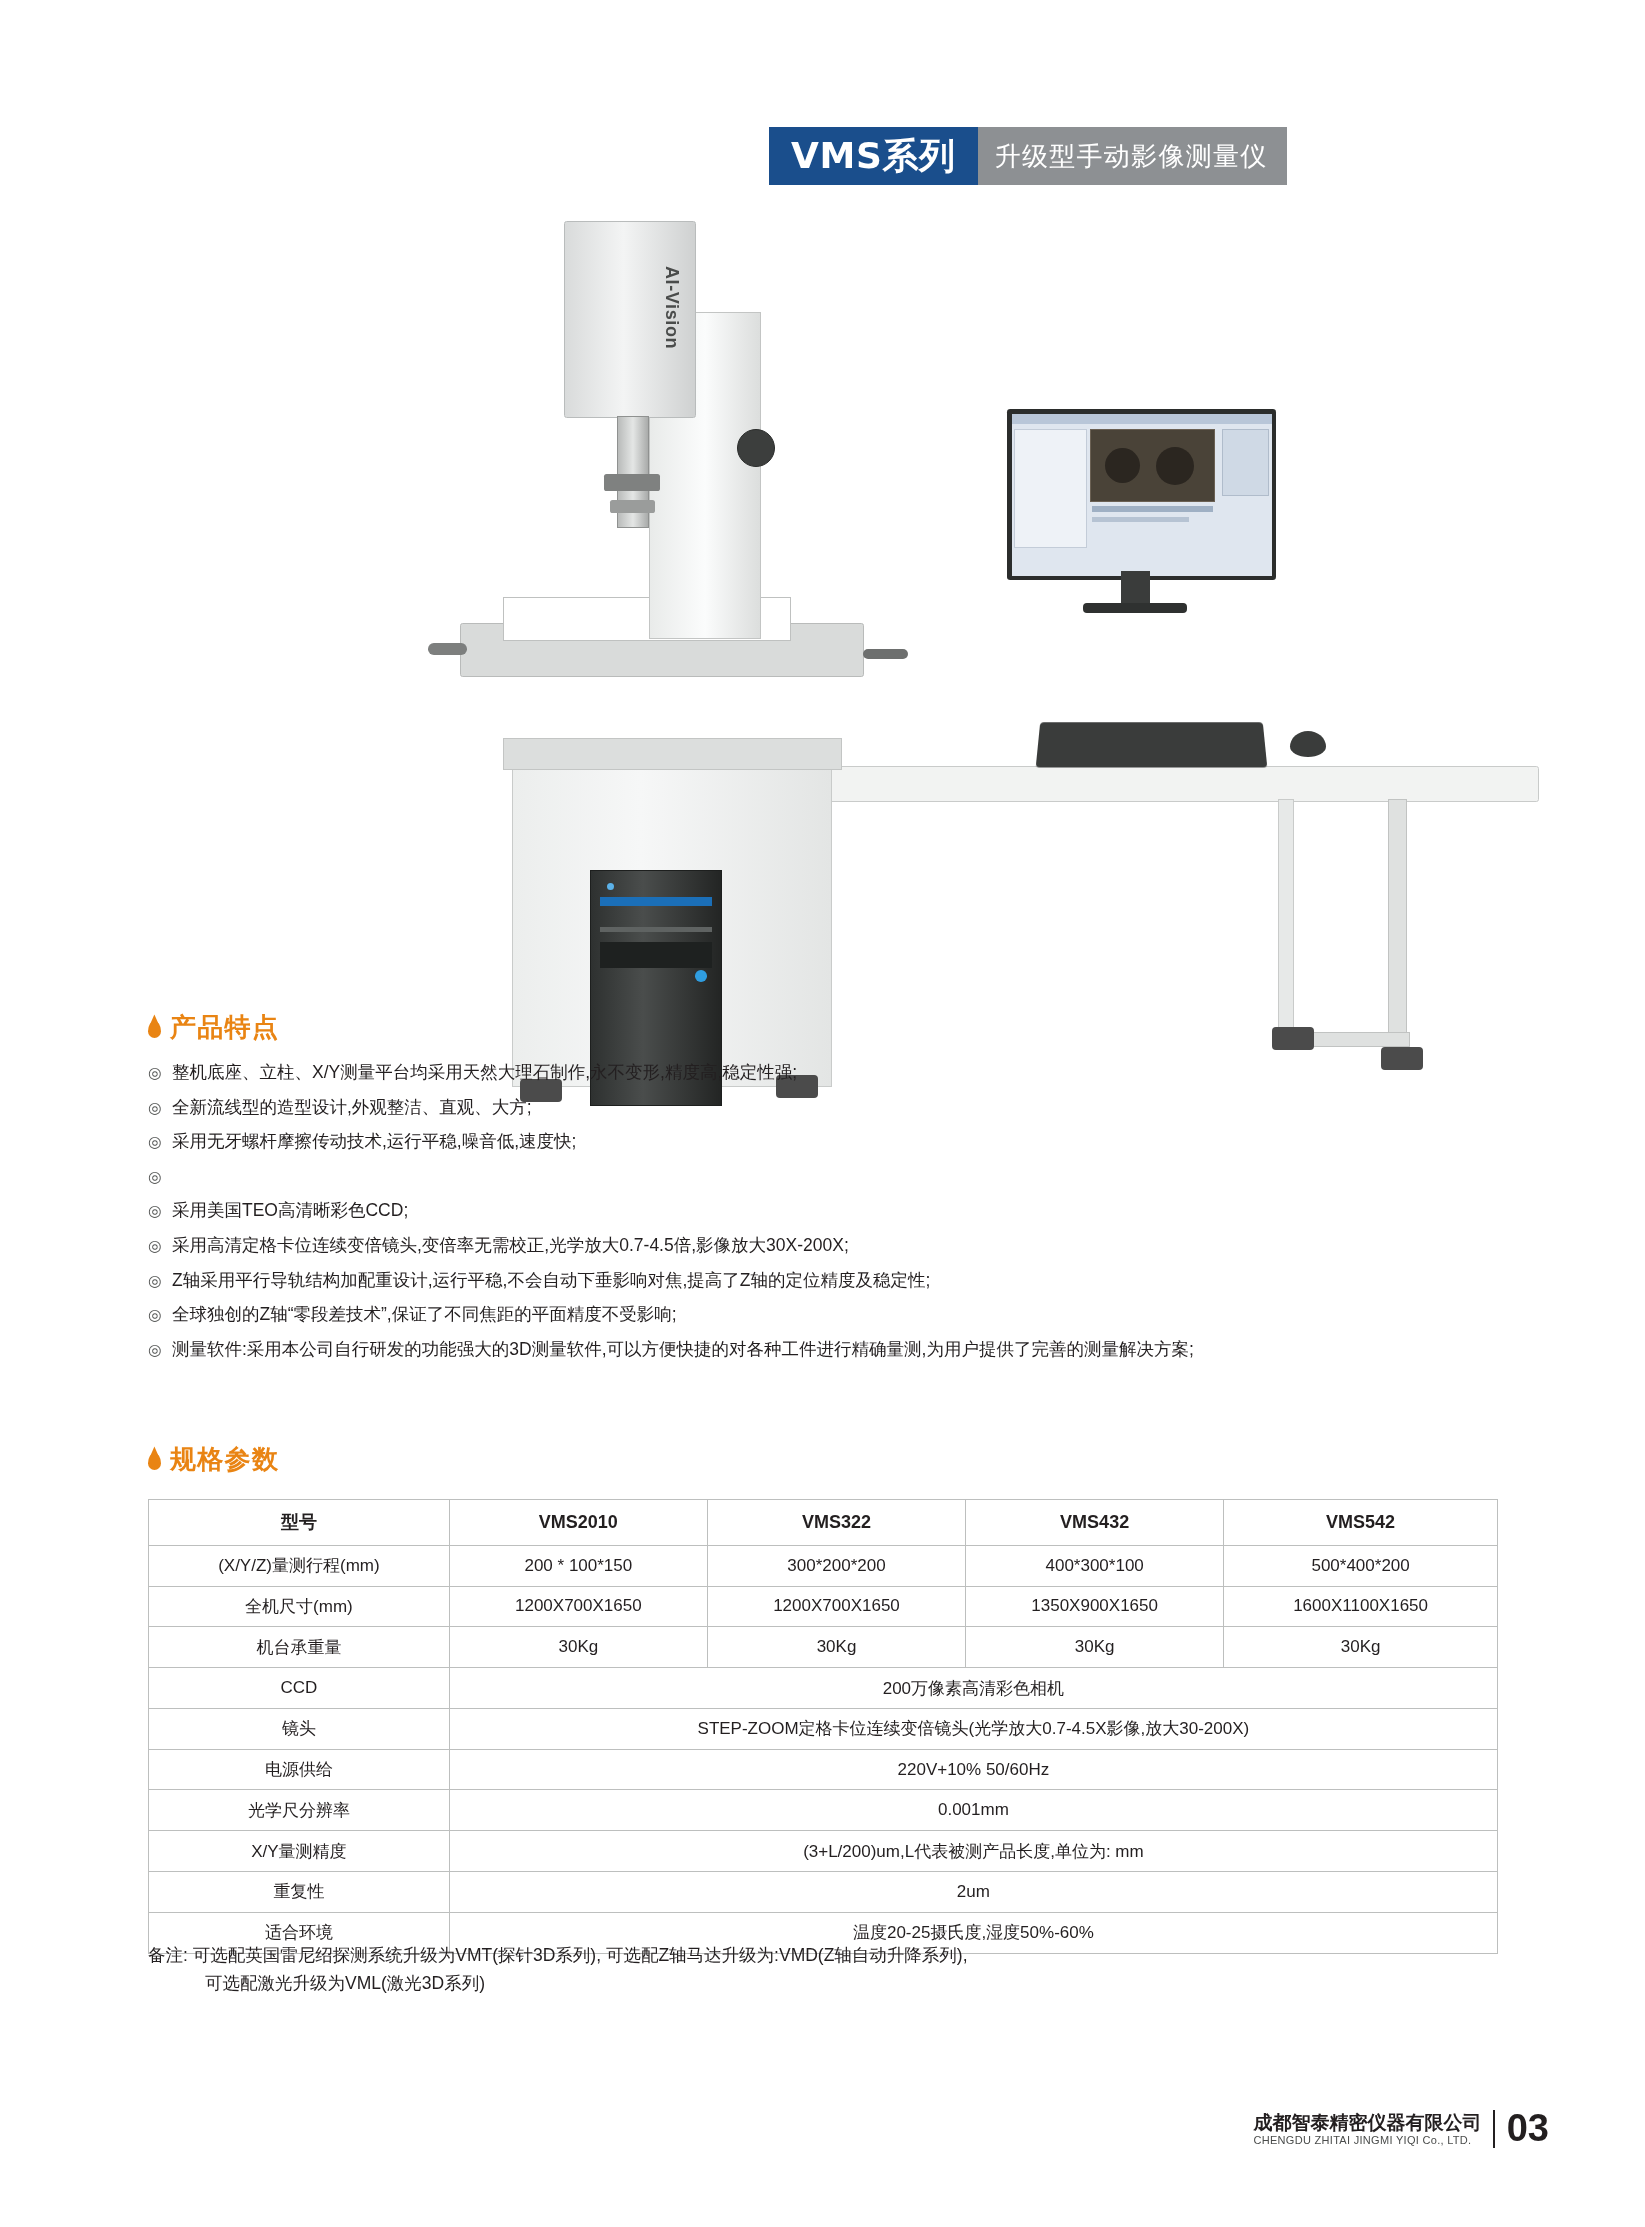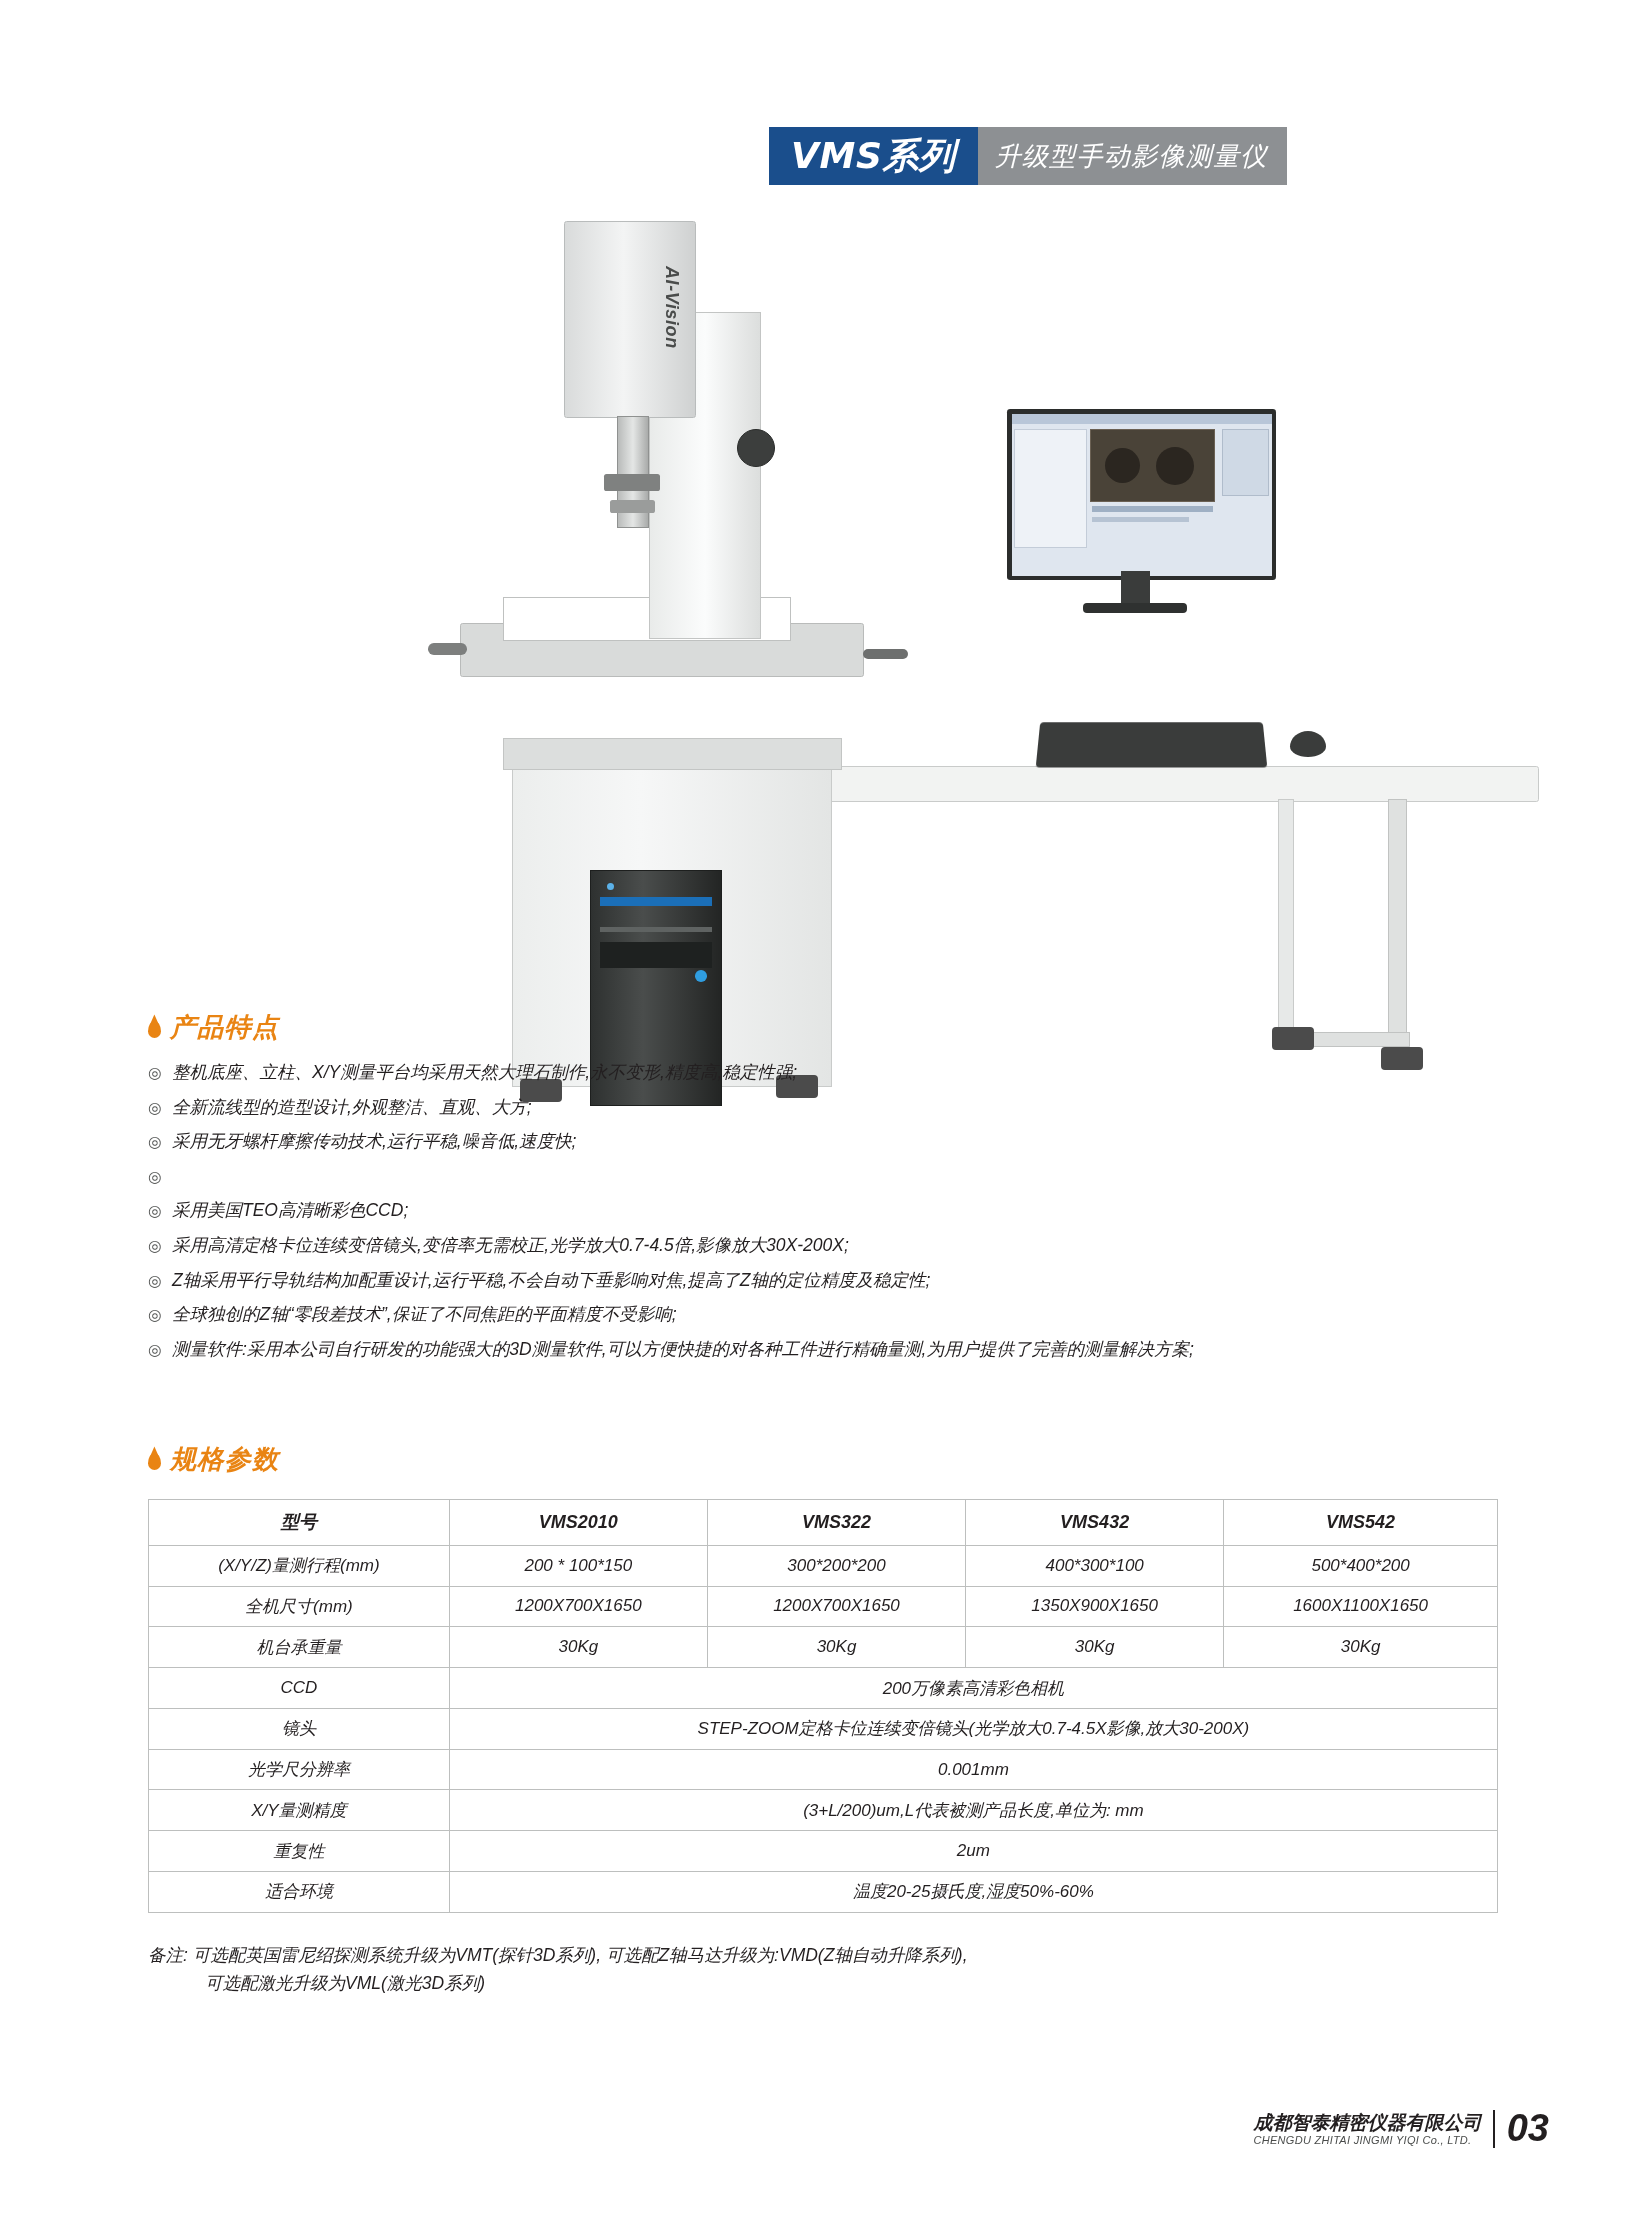--- a/index.html
+++ b/index.html
@@ -4,21 +4,21 @@
 <style>
   html,body{margin:0;padding:0;}
   body{
     width:1646px;height:2227px;
     background:#ffffff;
     font-family:"Liberation Sans","DejaVu Sans",sans-serif;
     color:#231f20;
     position:relative;
     overflow:hidden;
   }
-  .page{position:relative;width:1646px;height:2227px;font-style:italic;}
+  .page{position:relative;width:1646px;height:2227px;}
 
   
   .banner{
     position:absolute; top:127px; left:769px;
     display:flex; align-items:stretch; height:58px;
   }
   .banner-blue{
     background:#1a4e8c;
     color:#ffffff;
     font-size:36px;
@@ -357,20 +357,24 @@
         </tr>
         <tr>
           <td class="rowlabel">CCD</td>
           <td colspan="4">200万像素高清彩色相机</td>
         </tr>
         <tr>
           <td class="rowlabel">镜头</td>
           <td colspan="4">STEP-ZOOM定格卡位连续变倍镜头(光学放大0.7-4.5X影像,放大30-200X)</td>
         </tr>
         <tr>
+          <td class="rowlabel">电源供给</td>
+          <td colspan="4">220V+10% 50/60Hz</td>
+        </tr>
+        <tr>
           <td class="rowlabel">光学尺分辨率</td>
           <td colspan="4">0.001mm</td>
         </tr>
         <tr>
           <td class="rowlabel">X/Y量测精度</td>
           <td colspan="4">(3+L/200)um,L代表被测产品长度,单位为: mm</td>
         </tr>
         <tr>
           <td class="rowlabel">重复性</td>
           <td colspan="4">2um</td>

